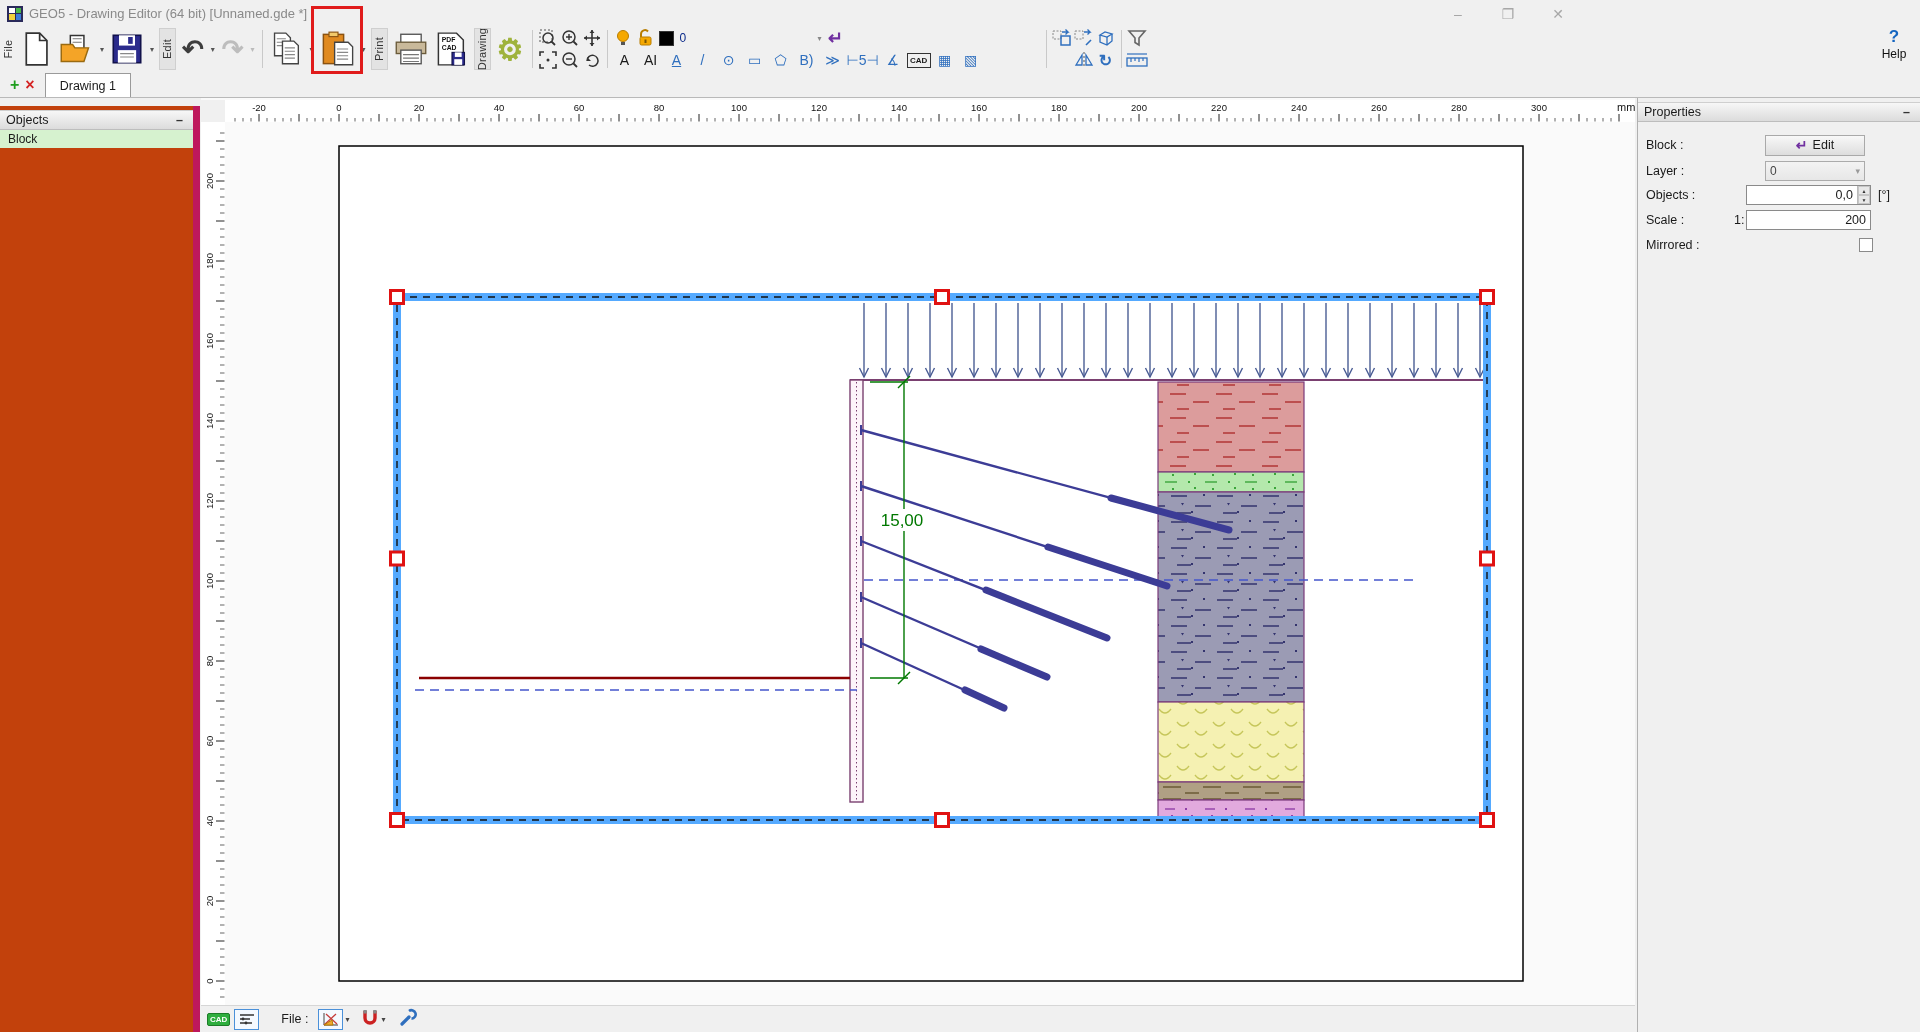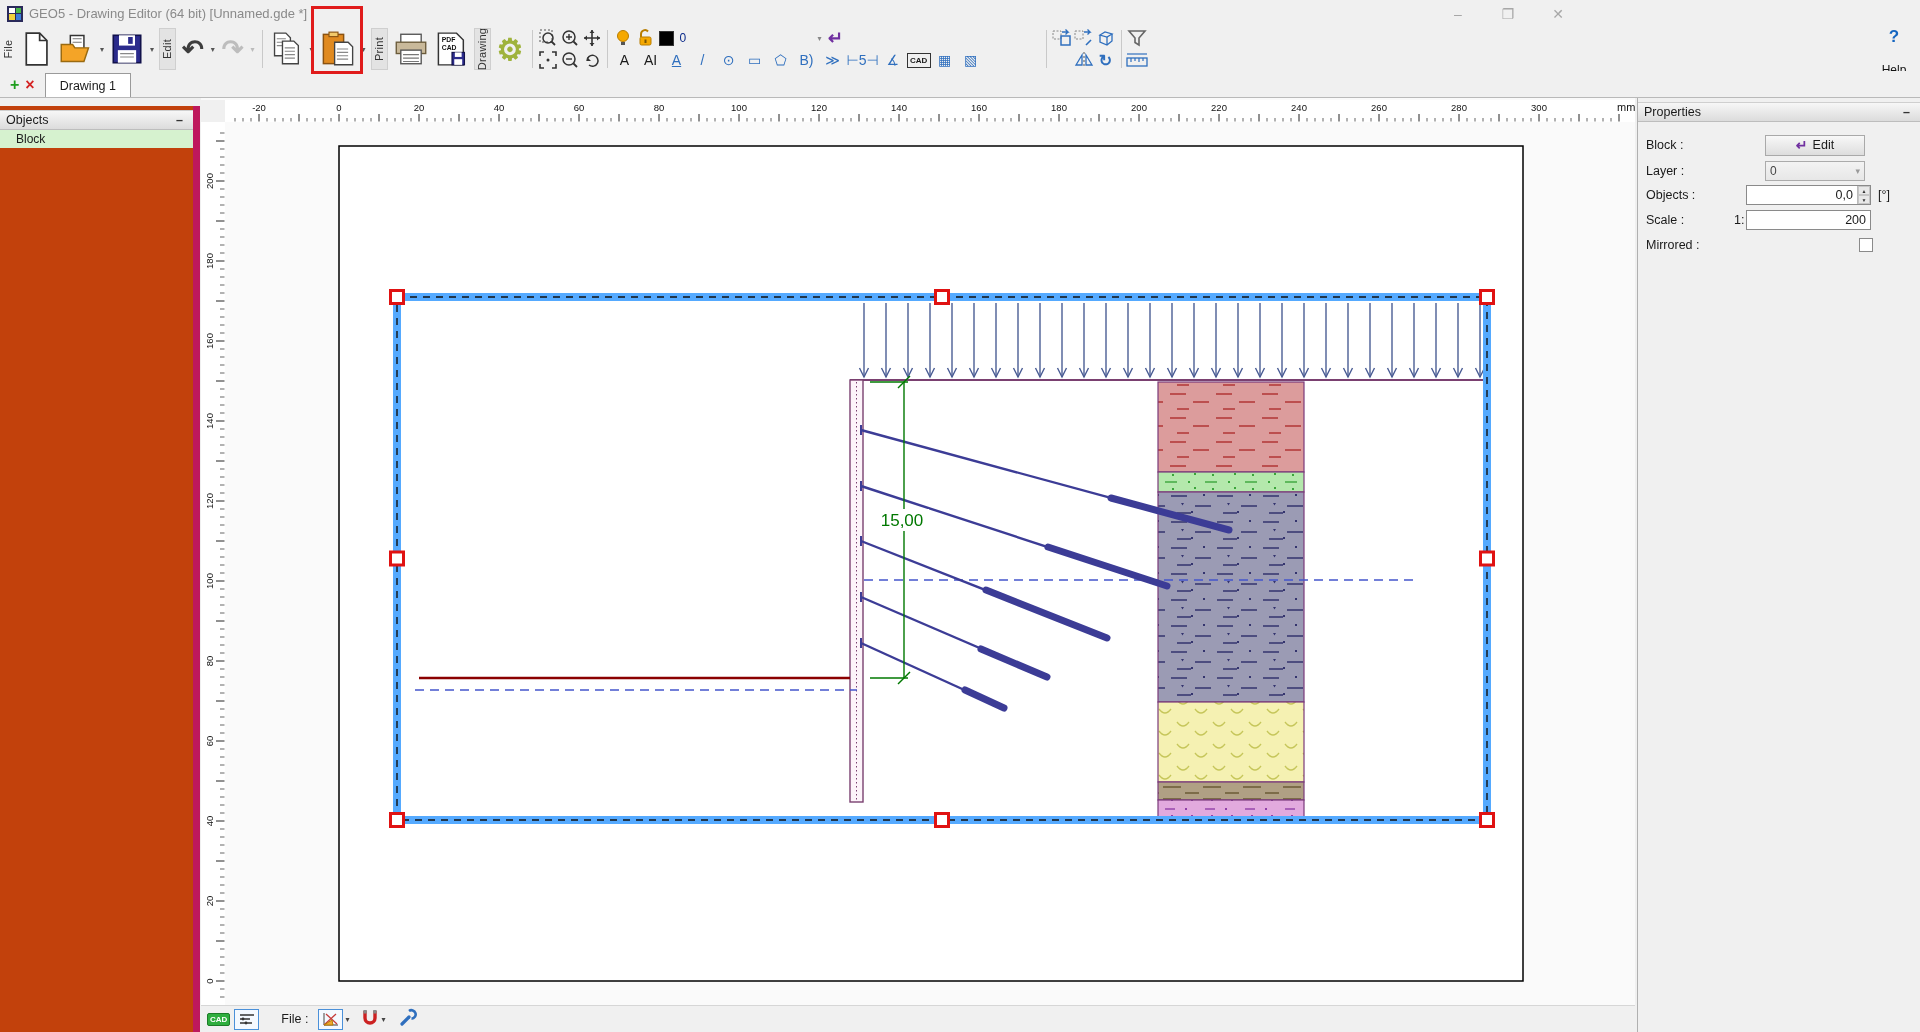--- a/index.html
+++ b/index.html
@@ -31,36 +31,36 @@
   .paste-wrap { position:relative; display:flex; align-items:center; }
   .red-box { position:absolute; left:-6px; right:6px; top:-21px; bottom:-3px;
     border:3px solid #e01b1b; z-index:40; pointer-events:none; }
   .dtool { min-width:24px; height:20px; display:flex; align-items:center; justify-content:center;
     font-size:14px; margin:0 1px; }
   .dtool.underline { text-decoration:underline; }
   .dtool.boxed { border:1px solid #333; font-size:8px; font-weight:bold; padding:0 2px; height:15px; }
   #color-combo { display:flex; align-items:center; width:235px; }
   #help-box { position:absolute; right:6px; top:29px; width:40px; text-align:center; }
   #help-box .qmark { color:#1565c0; font-size:17px; font-weight:bold; line-height:16px; }
-  #help-box .hlabel { font-size:12px; color:#111; margin-top:18px; }
+  #help-box .hlabel { font-size:12px; color:#111; margin-top:2px; }
   
   #tabbar { position:absolute; left:0; top:71px; width:1920px; height:27px;
     background:#f0f0f0; border-bottom:1px solid #b9b9b9; display:flex; align-items:flex-end; }
   .tab-add { color:#1e9e1e; font-weight:bold; font-size:16px; margin:0 6px 3px 10px; }
   .tab-close { color:#d42222; font-weight:bold; font-size:16px; margin:0 10px 3px 0; }
   .tab { height:24px; background:#fff; border:1px solid #9a9a9a; border-bottom:none;
     padding:0 14px; display:flex; align-items:center; font-size:12.5px; }
   
   #objects-panel { position:absolute; left:0; top:106px; width:200px; height:934px;
     background:#c2410c; border-right:7px solid #be185d; }
   .panel-header { height:20px; margin-top:4px; background:linear-gradient(#f7f7f7,#dcdcdc);
     border-top:1px solid #cfcfcf; border-bottom:1px solid #bdbdbd;
     display:flex; align-items:center; font-size:12.5px; padding:0 6px; }
   .panel-header .min { margin-left:auto; font-weight:bold; color:#333; padding:0 4px; }
-  .obj-item { height:18px; background:#d6f2cf; font-size:12px; display:flex; align-items:center; padding:0 16px; }
+  .obj-item { height:18px; background:#d6f2cf; font-size:12px; display:flex; align-items:center; padding:0 8px; }
   #canvas-area { position:absolute; left:201px; top:98px; width:1434px; height:934px; background:#fafafa; }
   #canvas-svg { position:absolute; left:0; top:2px; }
   #props-panel { position:absolute; left:1637px; top:98px; width:283px; height:934px;
     background:#f0f0f0; border-left:1px solid #b0b0b0; }
   .prow { position:absolute; left:0; width:283px; height:22px; display:flex; align-items:center; font-size:12.5px; }
   .prow .plabel { position:absolute; left:8px; }
   .pbtn { position:absolute; left:127px; width:100px; height:21px;
     background:linear-gradient(#f8f8f8,#dddddd); border:1px solid #a9a9a9;
     display:flex; align-items:center; justify-content:center; gap:5px; font-size:12.5px; }
   .pbtn .enter-ic { color:#7030a0; font-weight:bold; font-size:14px; }

